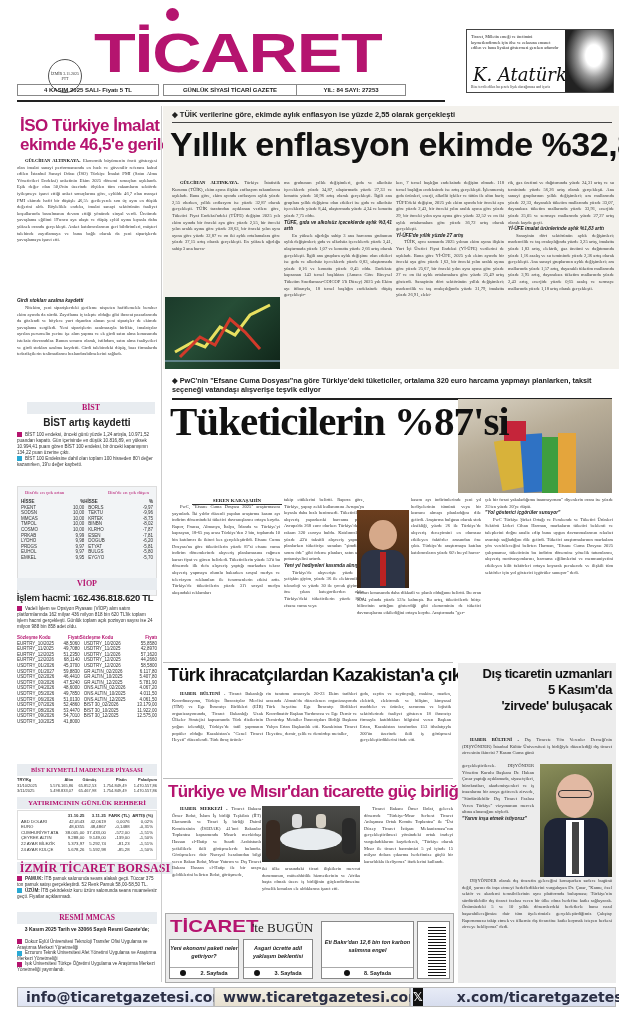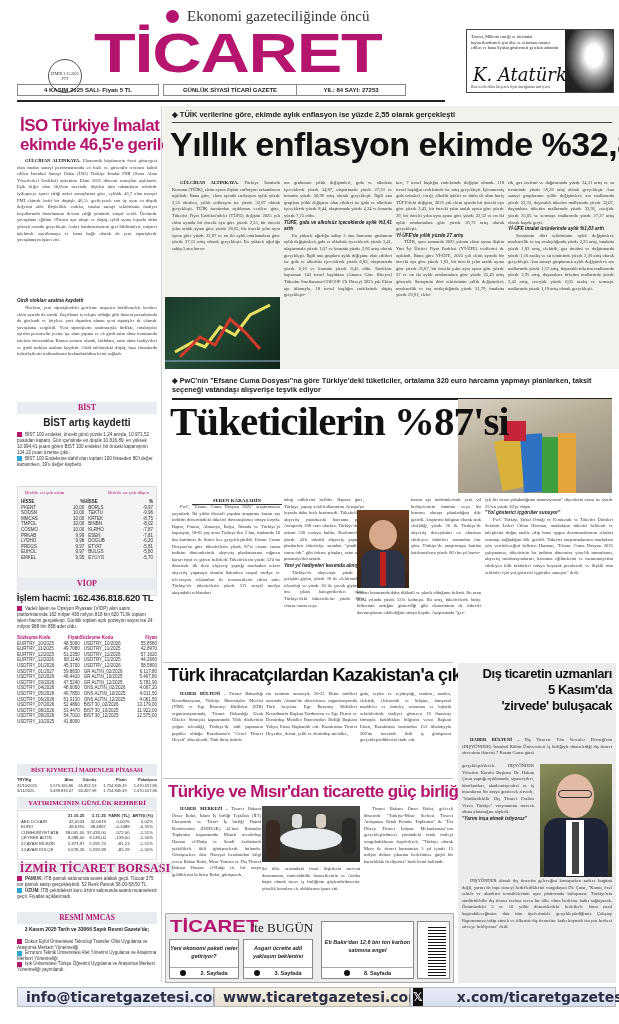--- a/index.html
+++ b/index.html
@@ -39,21 +39,20 @@
 .pagebox .t{font-family:"Liberation Sans",sans-serif;font-style:italic;font-weight:bold;font-size:5.5px;text-align:center;line-height:8px;color:#222;padding-top:4px}
 .pagebox .pg{position:absolute;bottom:0;left:0;right:0;height:11px;border-top:1px solid #aaa;font-family:"Liberation Sans",sans-serif;font-weight:bold;font-size:5.5px;display:flex;align-items:center;justify-content:center;gap:14px}
 .pagebox .pg .d{width:6px;height:6px;border-radius:50%;background:#111}
 .footer-box{position:absolute;top:987px;height:20px;border:1px solid #bbb;font-family:"DejaVu Sans",sans-serif;font-weight:bold;font-size:14px;color:#2b2f45;display:flex;align-items:center;justify-content:center;background:linear-gradient(#eef1fa,#dfe4f3)}
 </style>
 </head>
 <body>
 
 <div class="abs" id="tagline">
   <span class="dot"></span>
-  <span>Ekonomi gazeteciliğinde öncü</span>
 </div>
 <div class="abs" id="logo">TİCARET</div>
 <div class="abs" id="stamp">İZMİR 3.11.2025 PTT</div>
 <div class="abs" id="ataturk">
   <div class="quote">Ticaret, Milletin emeği ve üretimini kıymetlendirmek için ölse ve zekasına emanet edilen ve buna liyakat göstermesi gereken adamdır</div>
   <div class="sig">K. Atatürk</div>
   <div class="foot">Bize tevdi edilen bu şerefe liyık olacağımıza and içeriz</div>
   <div class="portrait"></div>
 </div>
 <div class="abs infobox sans" style="left:17px;width:142px">4 KASIM 2025 SALI- Fiyatı 5 TL</div>
@@ -64,21 +63,21 @@
 <div class="abs pmi-title">
   <div>İSO Türkiye İmalat PMI</div>
   <div>ekimde 46,5'e geriledi</div>
 </div>
 <div class="abs body-text" style="left:17px;top:158px;width:140px;text-indent:8px">
   <b>GÜLCİHAN ALTINKAYA-</b> <span>Ekonomik büyümenin öncü göstergesi olan imalat sanayi performansında en hızlı ve güvenilir referans kabul edilen İstanbul Sanayi Odası (İSO) Türkiye İmalat PMI (Satın Alma Yöneticileri Endeksi) anketinin Ekim 2025 dönemi sonuçları açıklandı. Eşik değer olan 50,0'nin üzerinde ölçülen tüm rakamların sektörde iyileşmeye işaret ettiği anket sonuçlarına göre, eylülde 46,7 olan manşet PMI ekimde hafif bir düşüşle 46,5'e gerileyerek son üç ayın en düşük değerini aldı. Böylelikle endeks, imalat sanayi sektörünün faaliyet koşullarında bozulmanın devam ettiği yönünde sinyal verdi. Üretimde yavaşlama eğilimi 19'uncu aya ulaştı ve düşüş eylül ayına kıyasla daha yüksek oranda gerçekleşti. Anket katılımcılarının geri bildirimleri, müşteri talebinde zayıflamaya ve buna bağlı olarak da yeni siparişlerde yavaşlamaya işaret etti.</span>
 </div>
 <div class="abs sub" style="left:17px;top:298px;width:140px">Girdi stokları azalma kaydetti</div>
 <div class="abs body-text" style="left:17px;top:305px;width:140px;text-indent:8px">Nitekim, yeni siparişlerdeki gerileme nispeten hafiflemekle beraber ekim ayında da sürdü. Zayıflama iç talepte olduğu gibi ihracat pazarlarında da gözlendi ve böylece yurt dışından alınan yeni siparişler de ekimde yavaşlama sergiledi. Yeni siparişlerin azalmasıyla birlikte, imalatçılar ayrılan personelin yerine işe alım yapma ve ek girdi satın alma konusunda isteksiz davrandılar. Bunun sonucu olarak, istihdam, satın alma faaliyetleri ve girdi stokları azalma kaydetti. Girdi talebindeki düşüş, bazı firmalarda tedarikçilerin teslimatlarını hızlandırabilmelerini sağladı.</div>
 
-<div class="abs section-bar" style="left:17px;top:402px;width:140px">BİST</div>
+<div class="abs section-bar" style="left:27px;top:402px;width:128px">BİST</div>
 <div class="abs sans" style="left:17px;top:417px;width:140px;text-align:center;font-weight:bold;font-size:10px">BİST artış kaydetti</div>
 <div class="abs sans" style="left:17px;top:432px;width:140px;font-size:4.6px;line-height:6px;color:#333">
   <div><span class="bullet bm"></span><span>BİST 100 endeksi, önceki günü yüzde 1,24 artışla, 10.971,52 puandan kapattı. Gün içerisinde en düşük 10.816,89, en yüksek 10.994,41 puanı gören BİST 100 endeksi, bir önceki kapanışının 134,22 puan üzerine çıktı.</span></div>
   <div><span class="bullet bc"></span><span>BİST 100 Endeksine dahil olan toplam 100 hisseden 80'i değer kazanırken, 19'u değer kaybetti.</span></div>
 </div>
 <div class="abs tbl-wrap" style="left:17px;top:486px;width:140px;height:110px">
   <div style="display:flex;justify-content:space-between;font-size:5px;color:#b5146f;padding:1px 4px 4px">
     <span>Bist'de en çok artan</span>
     <span>Bist'de en çok düşen</span>
   </div>

